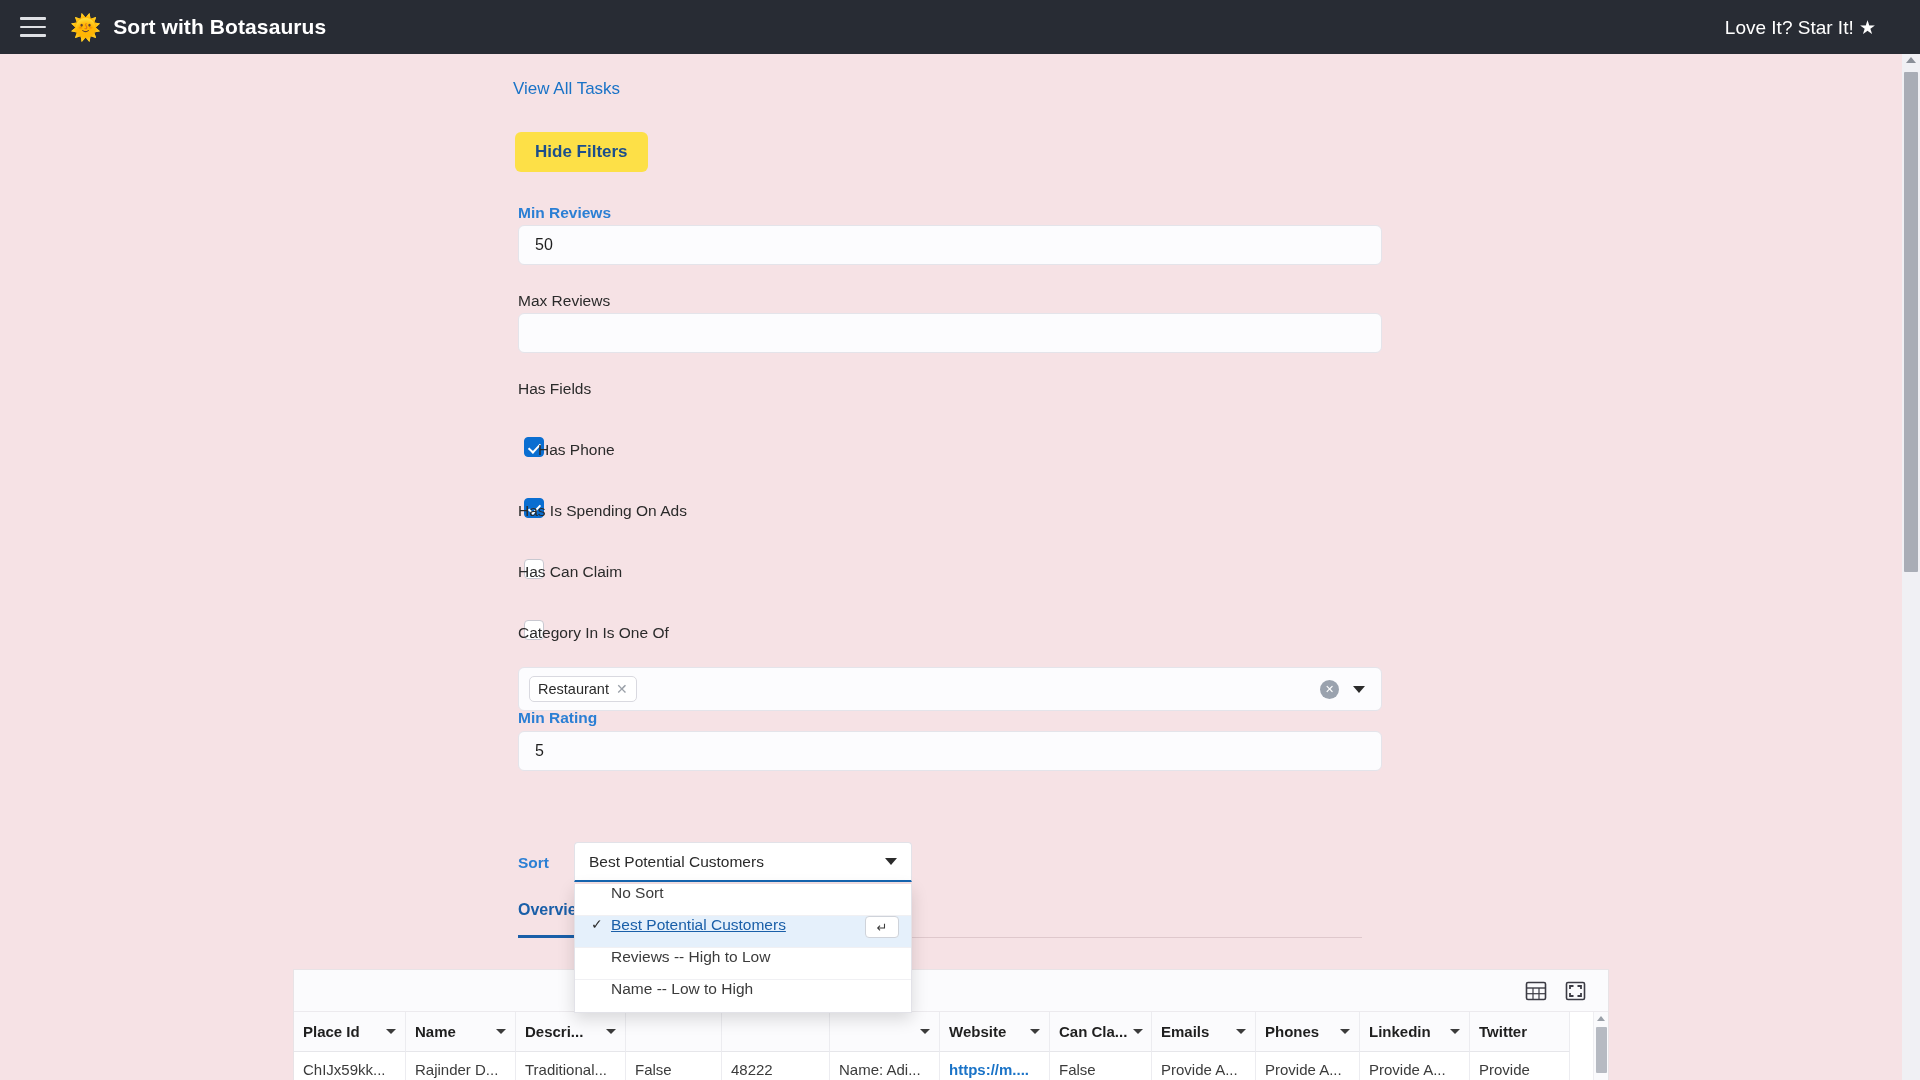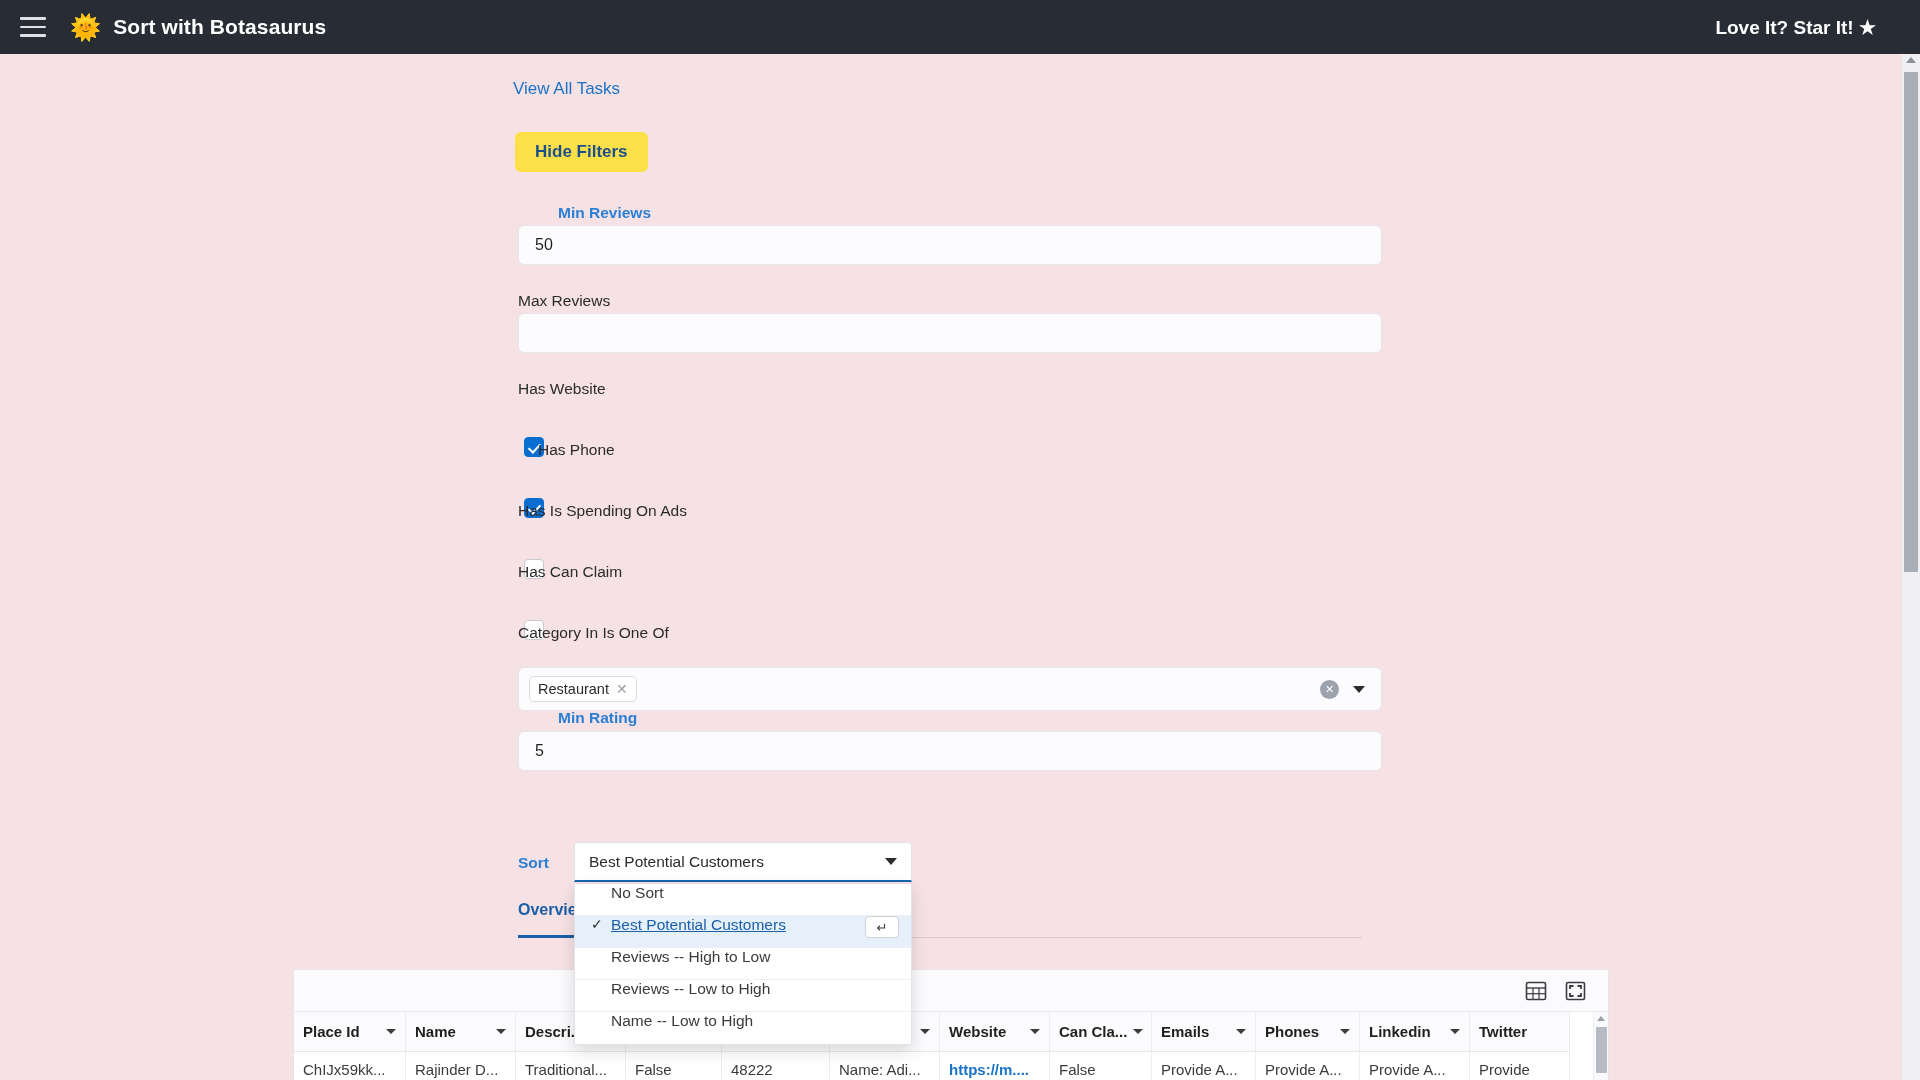--- a/index.html
+++ b/index.html
@@ -27,21 +27,21 @@
   }
   .hamburger i { display: block; height: 2.6px; background: #dfe1e5; border-radius: 1px; }
   .brand { display: flex; align-items: center; gap: 12px; }
   .brand-logo { font-size: 25px; line-height: 1; }
   .brand-title {
     color: #ffffff; font-size: 21px; font-weight: 700;
     letter-spacing: .1px;
   }
   .star-link {
     position: absolute; right: 44px; top: 50%; transform: translateY(-50%);
-    color: #ffffff; font-size: 19px; font-weight: 700;
+    color: #ffffff; font-size: 19px; font-weight: 400;
     text-decoration: none; white-space: nowrap; cursor: pointer;
   }
 
   
   .page-scrollbar {
     position: absolute; top: 54px; right: 0; width: 18px; height: 1026px;
     background: #f0f0f4; z-index: 60;
   }
   .page-scrollbar .arrow-up {
     position: absolute; top: 3px; left: 50%; transform: translateX(-50%);
@@ -69,21 +69,21 @@
     position: absolute; left: 515px; top: 78px;
     background: #fde047; color: #1b4e8c;
     border: none; border-radius: 6px;
     padding: 10px 20px; font-size: 17px; font-weight: 700;
     font-family: "Liberation Sans", sans-serif; cursor: pointer;
   }
 
   .field-label {
     position: absolute; font-size: 15.5px; color: #2b2b2b;
   }
-  .field-label.accent { color: #2b7fd4; font-weight: 600; margin-left: 40px; }
+  .field-label.accent { color: #2b7fd4; font-weight: 600; }
 
   .text-input {
     position: absolute; left: 518px; width: 864px; height: 40px;
     background: #fcfcfe; border: 1px solid #e4e4ea; border-radius: 6px;
     font-size: 16px; color: #1f1f1f; padding: 6px 16px;
     font-family: "Liberation Sans", sans-serif;
   }
 
   .cbox {
     position: absolute; left: 524px;
@@ -270,21 +270,21 @@
   <a class="view-all-tasks">View All Tasks</a>
 
   <button class="hide-filters-btn">Hide Filters</button>
 
   <div class="field-label accent" style="left:518px; top:150px;">Min Reviews</div>
   <input class="text-input" style="top: 171px;" value="50">
 
   <div class="field-label" style="left:518px; top:238px;">Max Reviews</div>
   <input class="text-input" style="top: 259px;" value="">
 
-  <div class="field-label" style="left:518px; top:326px;">Has Website</div>
+  <div class="field-label" style="left:518px; top:326px;">Has Fields</div>
   <div class="cbox checked" style="top:383px;"></div>
 
   <div class="field-label" style="left:518px; top:387px;margin-left:20px;">Has Phone</div>
   <div class="cbox checked" style="top:444px;"></div>
 
   <div class="field-label" style="left:518px; top:448px;">Has Is Spending On Ads</div>
   <div class="cbox" style="top:505px;"></div>
 
   <div class="field-label" style="left:518px; top:509px;">Has Can Claim</div>
   <div class="cbox" style="top:566px;"></div>
@@ -321,24 +321,20 @@
       <span class="opt-text">No Sort</span>
     </div>
     <div class="sort-opt selected">
       <span class="tick">✓</span>
       <span class="opt-text">Best Potential Customers</span>
       <span class="enter-badge">↵</span>
     </div>
     <div class="sort-opt">
       <span class="tick"></span>
       <span class="opt-text">Reviews -- High to Low</span>
-    </div>
-    <div class="sort-opt">
-      <span class="tick"></span>
-      <span class="opt-text">Reviews -- Low to High</span>
     </div>
     <div class="sort-opt">
       <span class="tick"></span>
       <span class="opt-text">Name -- Low to High</span>
     </div>
   </div>
 
   <div class="table-panel">
     <div class="table-toolbar">
       <svg class="tool-icon" width="22" height="20" viewBox="0 0 22 20">

